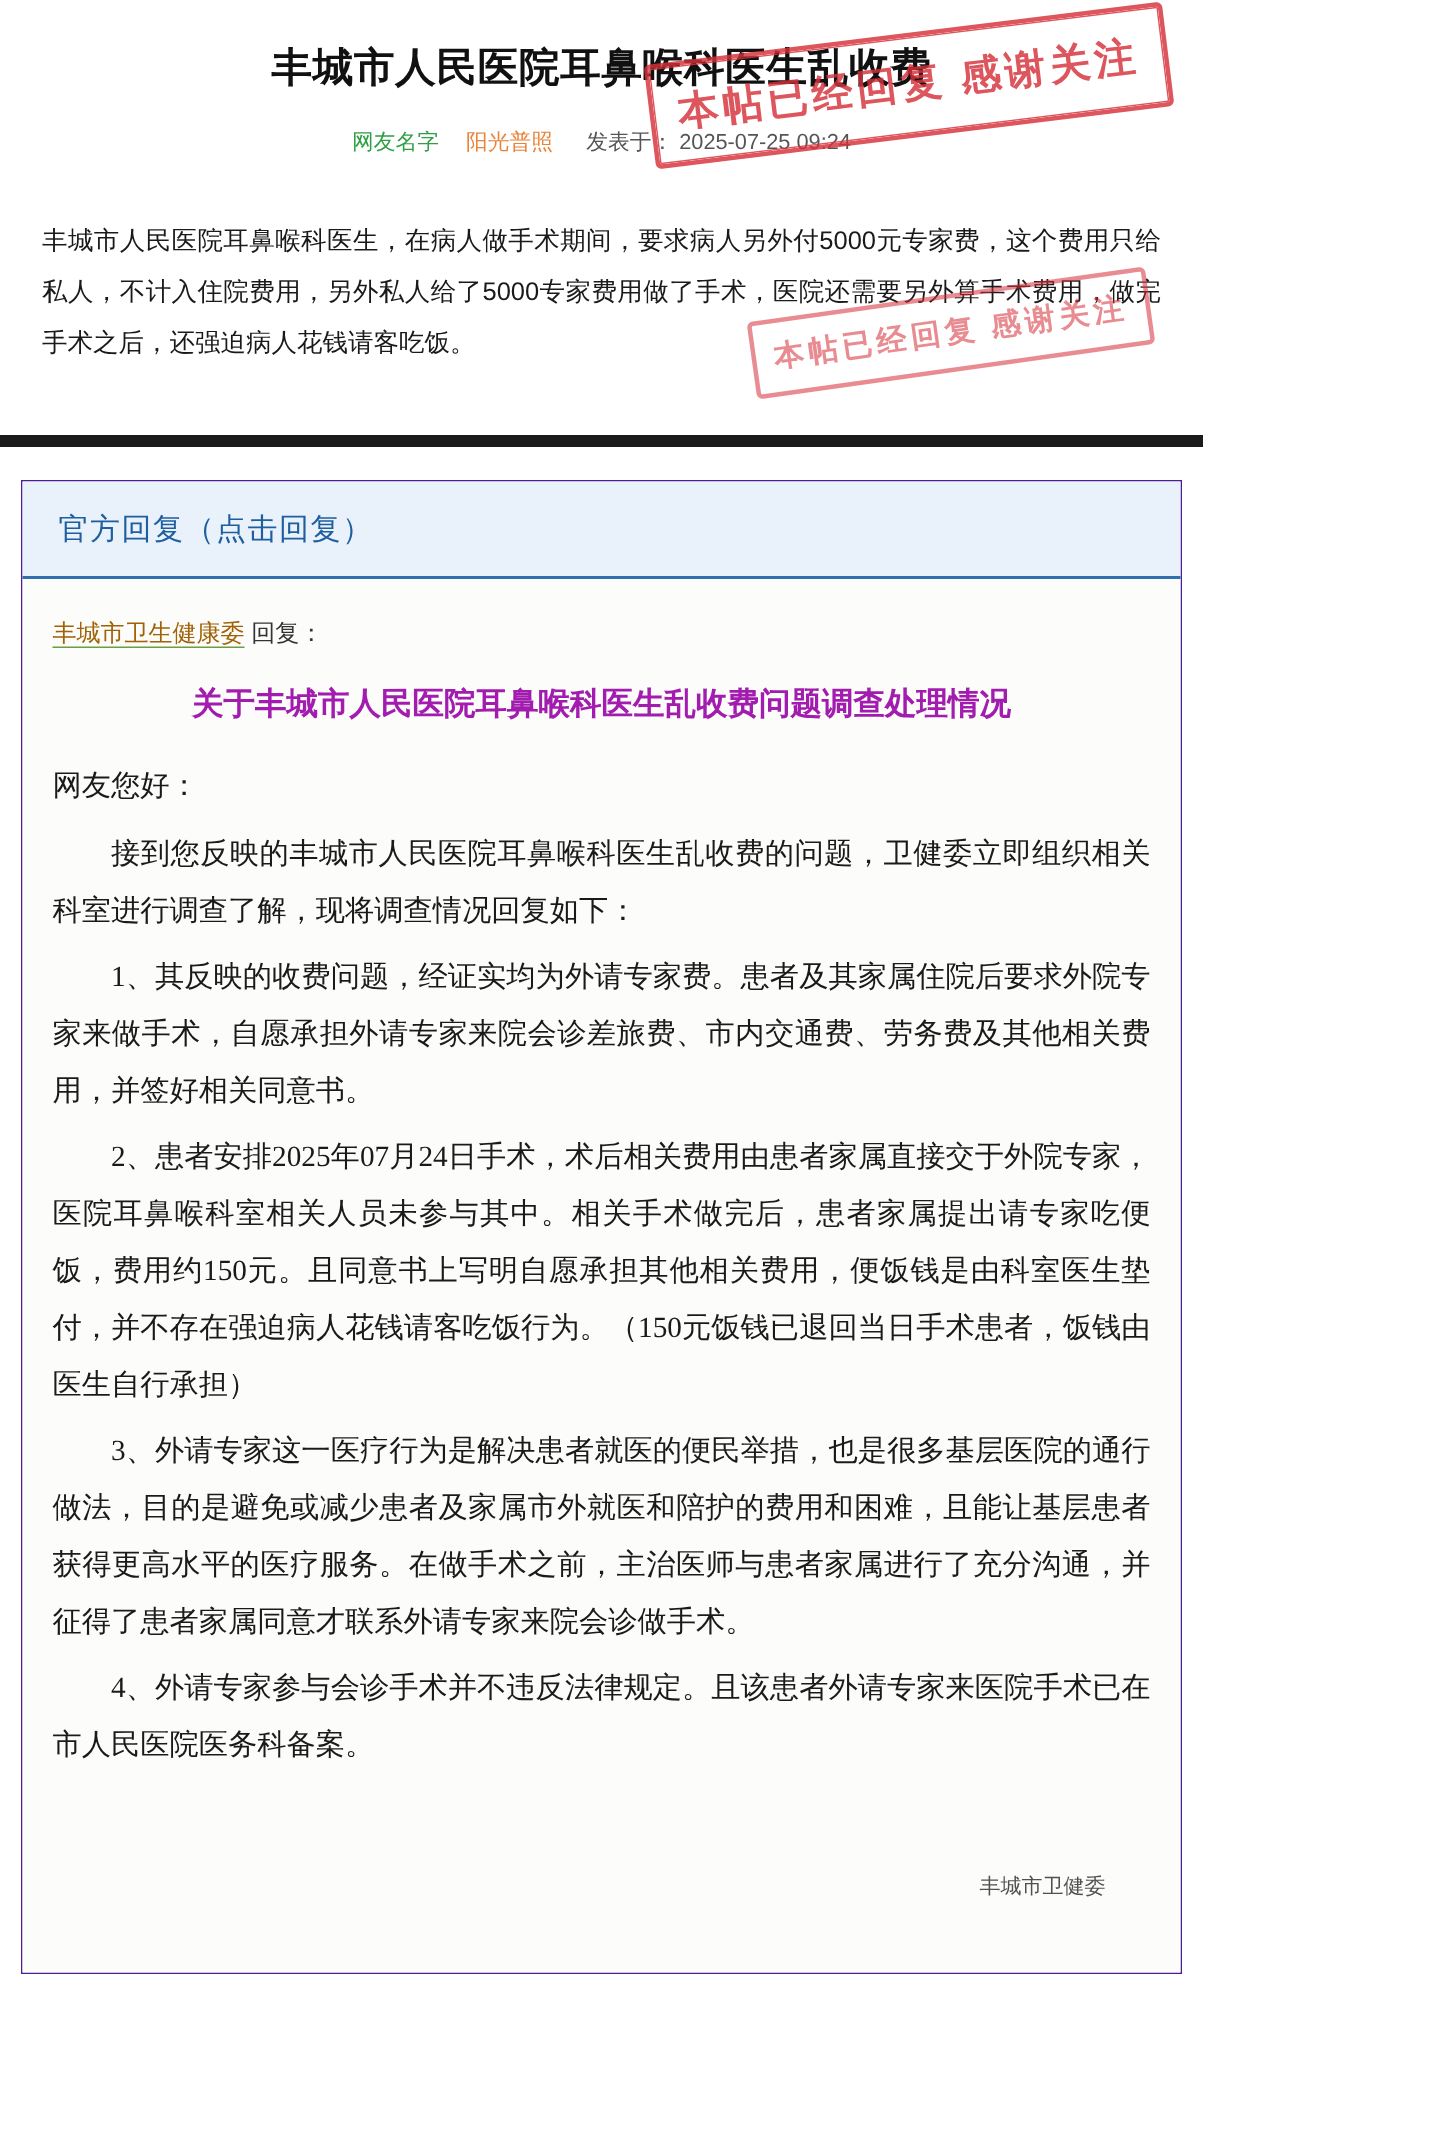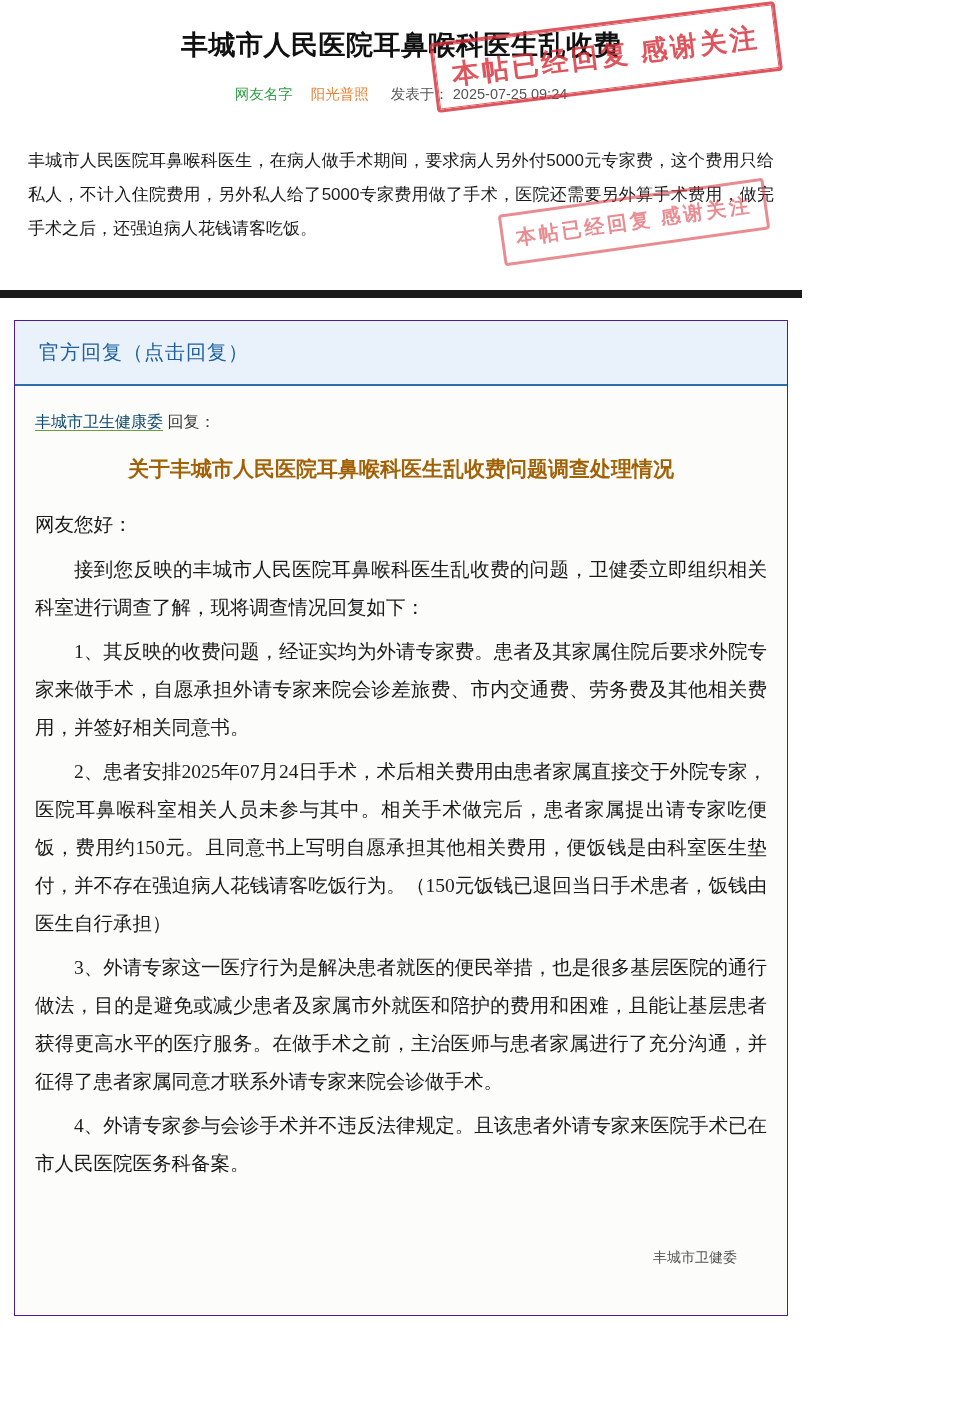--- a/index.html
+++ b/index.html
@@ -121,28 +121,28 @@
   .reply-body {
     padding: 26px 20px 40px 20px;
     background: #fcfcfa;
   }
   .dept-line {
     font-size: 16px;
     color: #333;
     padding-bottom: 14px;
   }
   .dept-line .dept {
-    color: #0c4a6e;
+    color: #a16207;
     border-bottom: 1px solid #6b9e3f;
   }
   .reply-title {
     text-align: center;
     font-size: 21px;
     font-weight: bold;
-    color: #a16207;
+    color: #a21caf;
     font-family: "Liberation Serif", serif;
     padding: 8px 40px 22px 40px;
     line-height: 1.4;
   }
   .reply-text {
     font-family: "Liberation Serif", serif;
     font-size: 19.5px;
     line-height: 1.95;
     color: #1a1a1a;
     text-align: justify;

